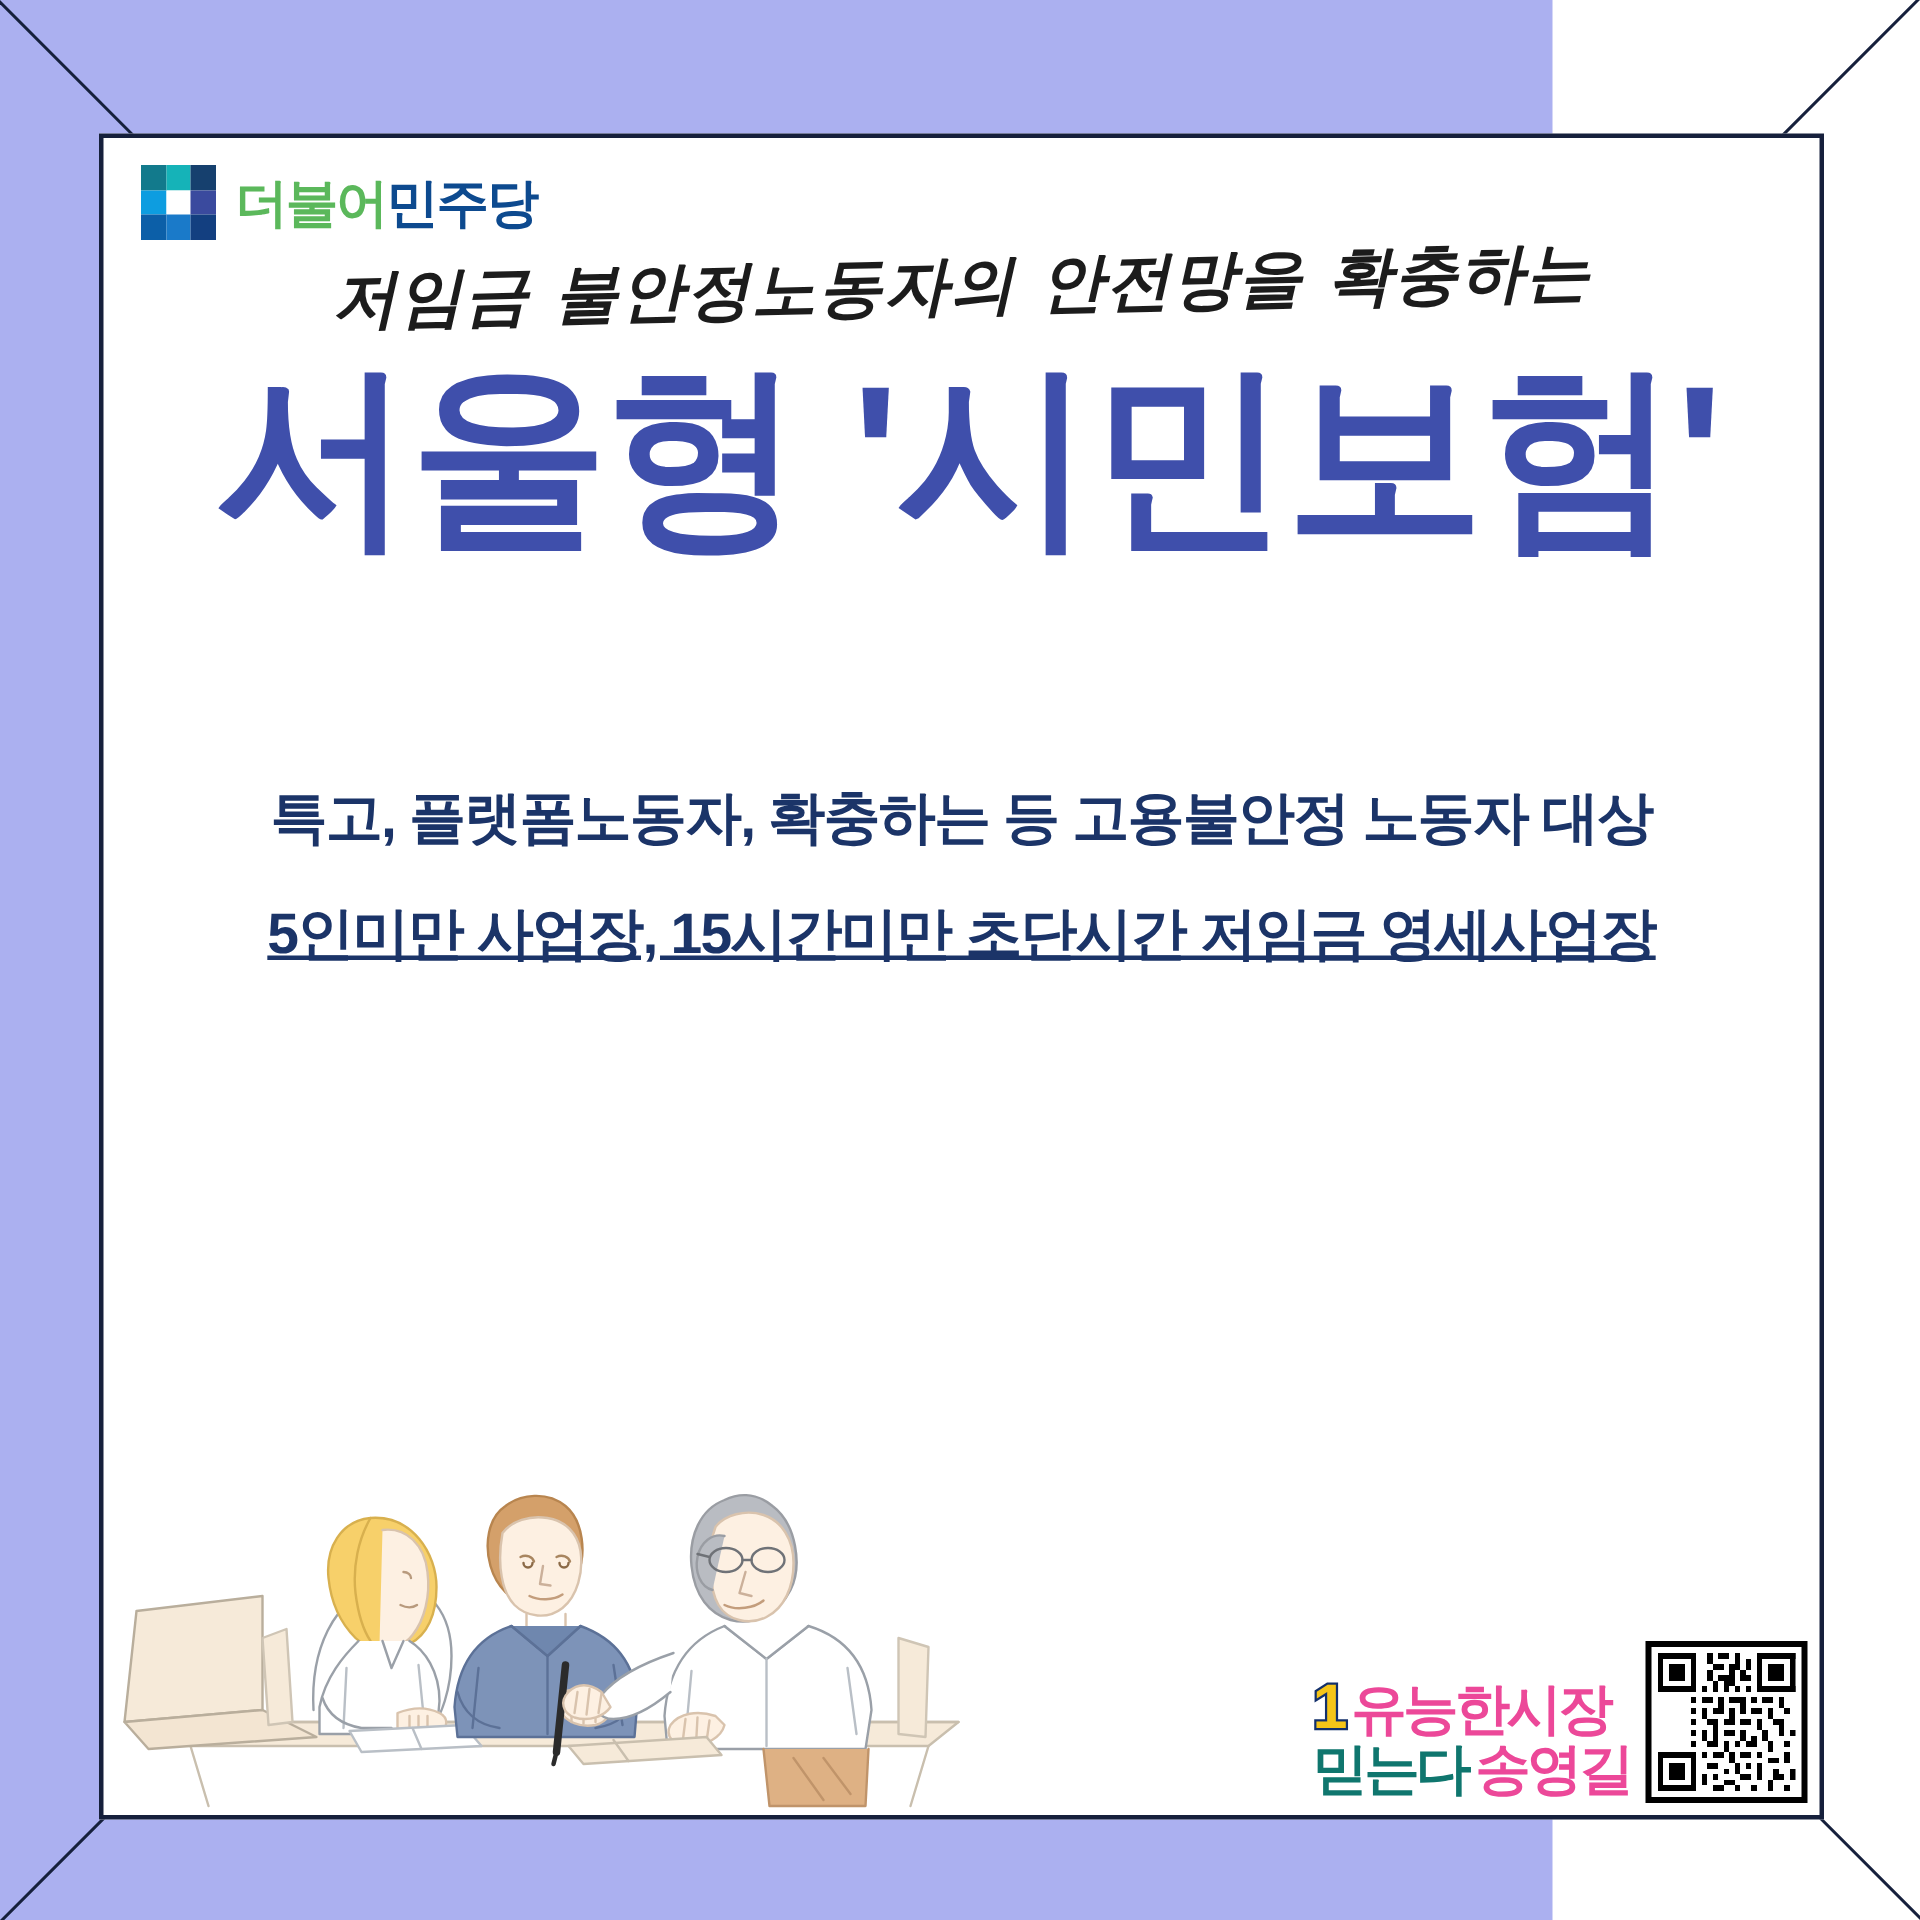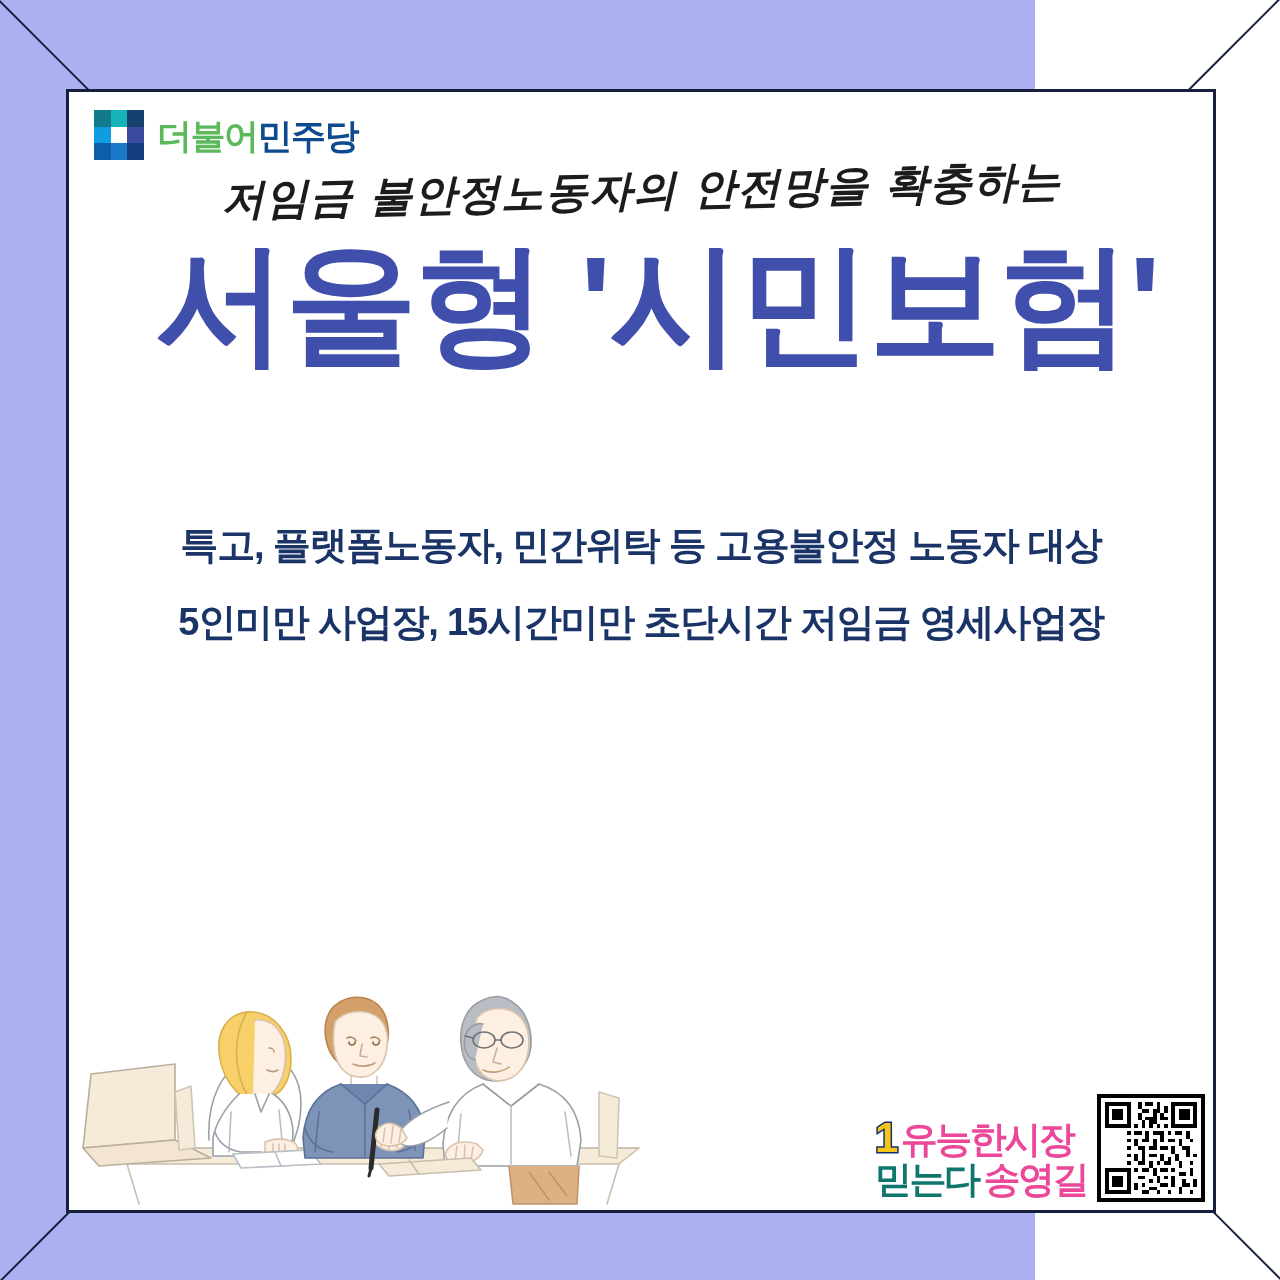--- a/index.html
+++ b/index.html
@@ -87,21 +87,21 @@
     font-style: italic;
     letter-spacing: 1px;
     color: #1c1c1c;
     transform: rotate(-1.3deg);
     white-space: nowrap;
   }
 
   
   .main-title {
     position: absolute;
-    left: 16px;
+    left: 4px;
     top: 143px;
     width: 100%;
     text-align: center;
     font-size: 132px;
     font-weight: 900;
     letter-spacing: -2px;
     line-height: 1.05;
     color: #3f4fab;
     white-space: nowrap;
   }
@@ -129,21 +129,21 @@
 
   .body-line {
     text-align: center;
     font-size: 38px;
     font-weight: 700;
     letter-spacing: -1.2px;
     color: #1b3468;
     white-space: nowrap;
   }
   .bl-1 { margin-top: 56px; }
-  .bl-2 { margin-top: 26px; }
+  .bl-2 { margin-top: 26px; text-decoration: underline; }
   .bl-s2 { margin-top: 52px; }
 
   
   #illo {
     position: absolute;
     left: 10px;
     bottom: 0px;
     width: 580px;
     height: 258px;
   }
@@ -229,21 +229,21 @@
           <i style="background:#133f80"></i>
       </div>
       <div class="logo-wordmark"><span class="g">더불어</span><span class="b">민주당</span></div>
     </div>
 
     <div class="subtitle">저임금 불안정노동자의 안전망을 확충하는</div>
 
     <div class="main-title">서울형 '시민보험'</div>
 
     <div class="section section-1">
-      <div class="body-line bl-1">특고, 플랫폼노동자, 민간위탁 등 고용불안정 노동자 대상</div>
+      <div class="body-line bl-1">특고, 플랫폼노동자, 확충하는 등 고용불안정 노동자 대상</div>
       <div class="body-line bl-2">5인미만 사업장, 15시간미만 초단시간 저임금 영세사업장</div>
     </div>
 
 
     <svg id="illo" viewBox="0 0 580 258" preserveAspectRatio="xMinYMax meet">
       <g fill="none" stroke="#8d9199" stroke-width="1.6" stroke-linecap="round" stroke-linejoin="round">
 
         <path d="M20 196 L560 196 L540 212 L48 212 Z" fill="#f6ead9" stroke="#c9bfae"></path>
         <path d="M48 212 L60 252 M540 212 L528 252" stroke="#c9bfae"></path>
         <path d="M20 196 L560 196" stroke="#c9bfae"></path>

